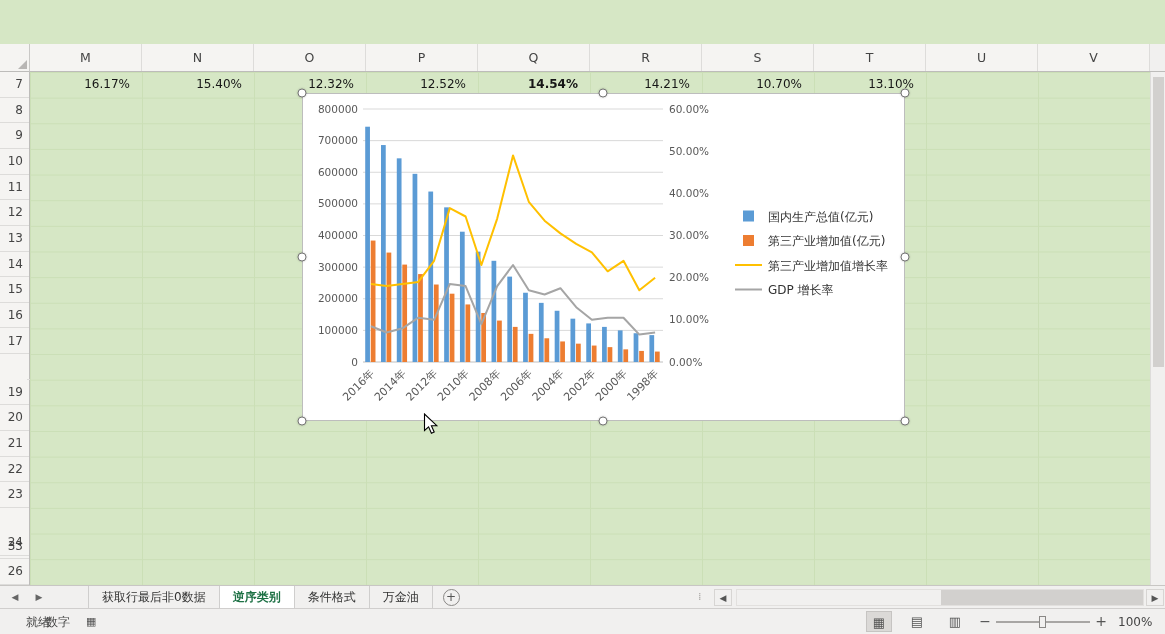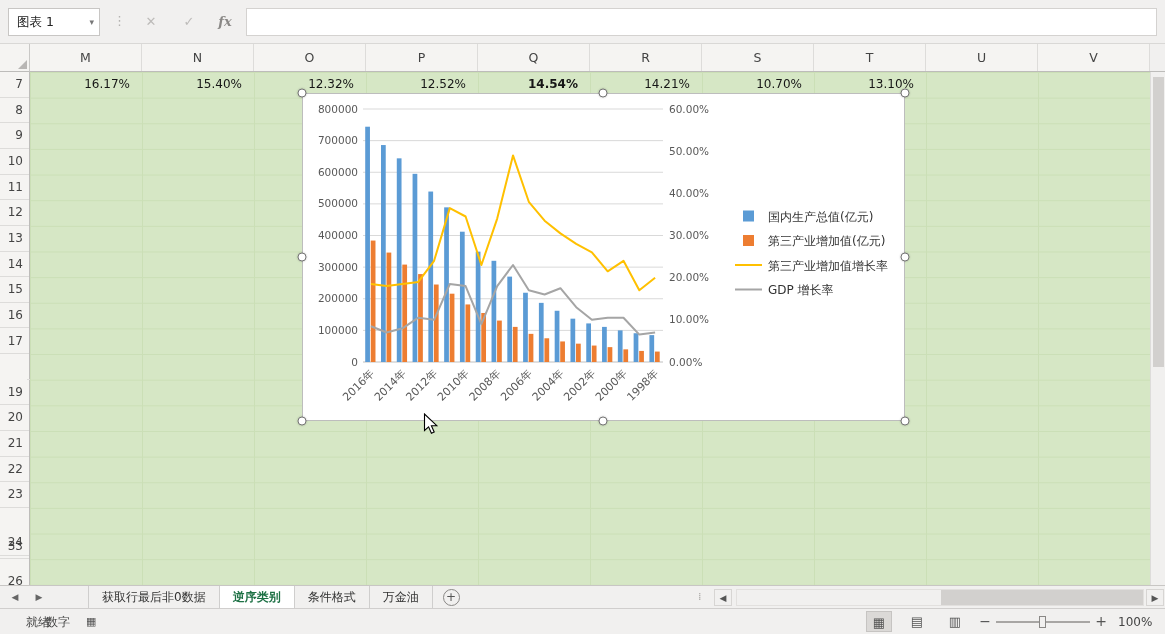--- a/index.html
+++ b/index.html
@@ -65,31 +65,20 @@
   .zoom-btn { position:absolute; top:0; height:26px; line-height:25px; color:#555; font-size:14px; width:14px; text-align:center; }
 
   .mouse-cursor { position:absolute; z-index:9; }
   text { font-family:"DejaVu Sans","Liberation Sans",sans-serif; }
 </style>
 </head>
 <body>
 
 <div id="app">
 
-  <div class="formula-row">
-    <div class="name-box">
-      <span>图表 1</span>
-      <span class="nb-arrow">▾</span>
-    </div>
-    <div class="sep-dots">⋮</div>
-    <div class="fbtn" style="left:136px">✕</div>
-    <div class="fbtn" style="left:174px">✓</div>
-    <div class="fbtn fx" style="left:210px">fx</div>
-    <div class="formula-input"></div>
-  </div>
 
   <div class="corner">
       <div class="corner-tri"></div>
     </div>
   <div class="hdr-corner"></div>
 
   <div class="col-headers" id="colHeaders">
       <div class="col-h" style="left: 0px; width: 112px;">M</div>
       <div class="col-h" style="left: 112px; width: 112px;">N</div>
       <div class="col-h" style="left: 224px; width: 112px;">O</div>
@@ -114,21 +103,21 @@
       <div class="row-h" style="top: 230.85px; height: 25.65px; line-height: 25.65px;">16</div>
       <div class="row-h" style="top: 256.5px; height: 25.65px; line-height: 25.65px;">17</div>
       <div class="row-h" style="top: 282.15px; height: 25.65px; line-height: 25.65px; margin-left: 27px;">18</div>
       <div class="row-h" style="top: 307.8px; height: 25.65px; line-height: 25.65px;">19</div>
       <div class="row-h" style="top: 333.45px; height: 25.65px; line-height: 25.65px;">20</div>
       <div class="row-h" style="top: 359.1px; height: 25.65px; line-height: 25.65px;">21</div>
       <div class="row-h" style="top: 384.75px; height: 25.65px; line-height: 25.65px;">22</div>
       <div class="row-h" style="top: 410.4px; height: 25.65px; line-height: 25.65px;">23</div>
       <div class="row-h" style="top: 428px; height: 25.65px; line-height: 25.65px; margin-top: 30px;">24</div>
       <div class="row-h" style="top: 461.7px; height: 25.65px; line-height: 25.65px;">33</div>
-      <div class="row-h" style="top: 497px; height: 25.65px; line-height: 25.65px;">26</div>
+      <div class="row-h" style="top: 487px; height: 25.65px; line-height: 25.65px;">26</div>
     </div>
 
   <div class="grid" id="grid">
     <div class="chart-wrap" id="chartWrap"><svg viewBox="0 0 601 326" width="100%" height="100%">
           <rect x="0" y="0" width="601" height="326" fill="#ffffff"></rect>
           <line x1="60" y1="268" x2="360" y2="268" stroke="#bfbfbf" stroke-width="1"></line>
           <line x1="60" y1="236.375" x2="360" y2="236.375" stroke="#d9d9d9" stroke-width="1"></line>
           <line x1="60" y1="204.75" x2="360" y2="204.75" stroke="#d9d9d9" stroke-width="1"></line>
           <line x1="60" y1="173.125" x2="360" y2="173.125" stroke="#d9d9d9" stroke-width="1"></line>
           <line x1="60" y1="141.5" x2="360" y2="141.5" stroke="#d9d9d9" stroke-width="1"></line>

